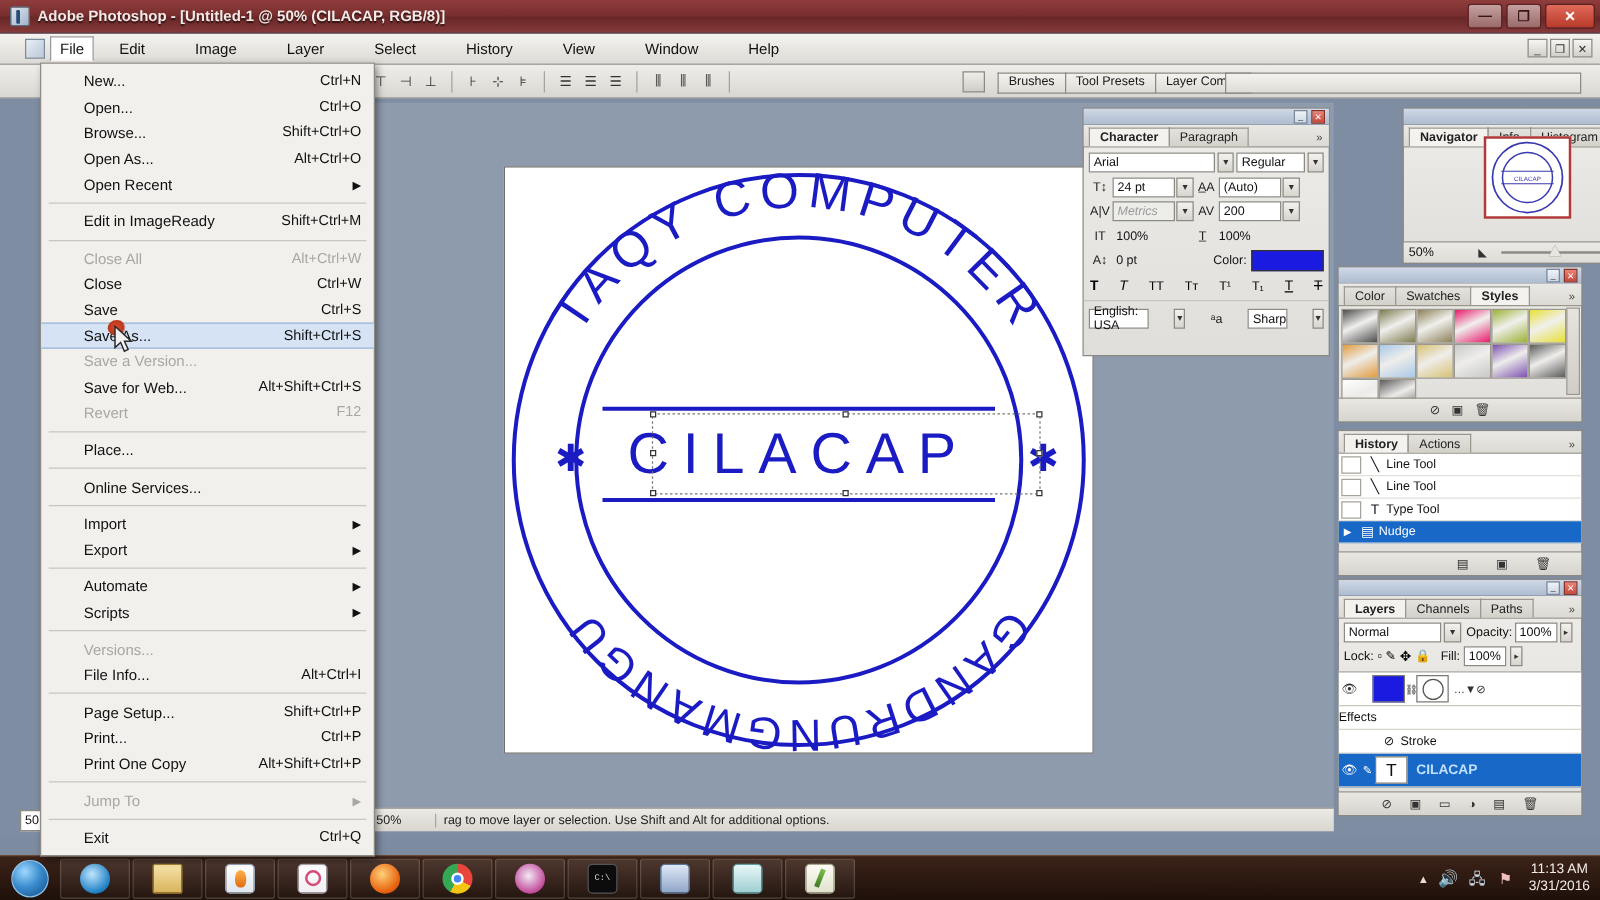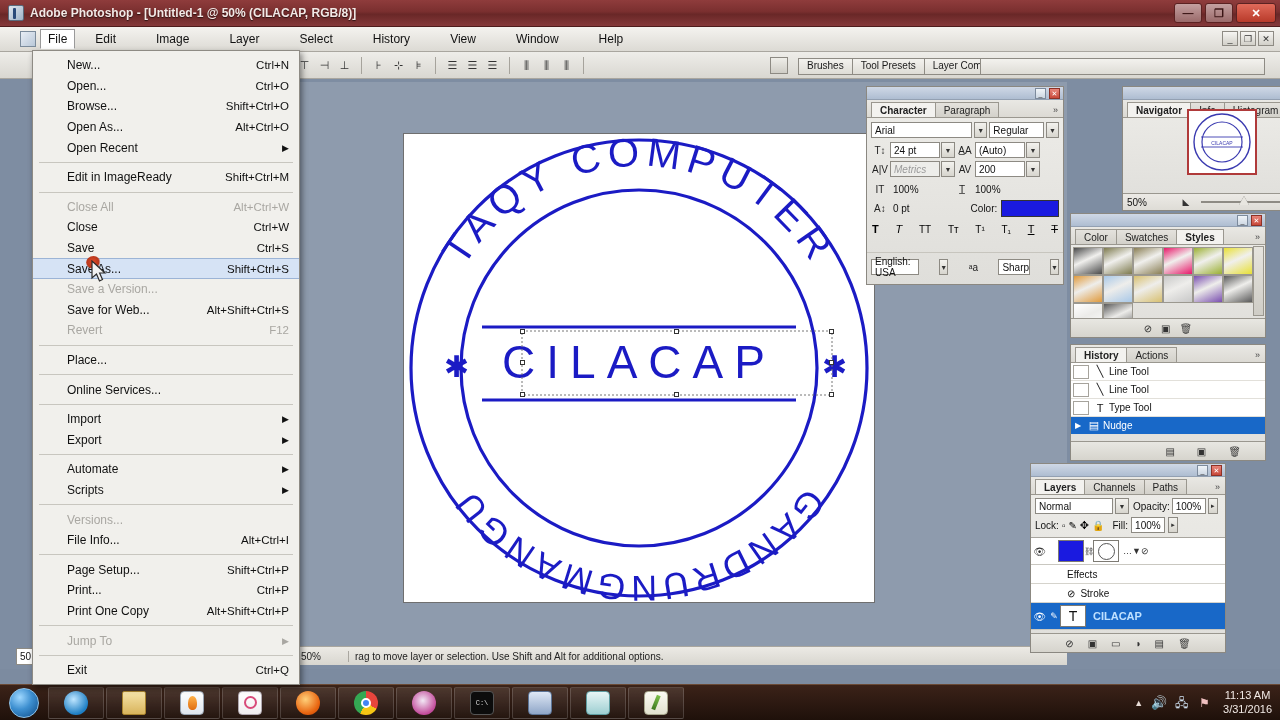--- a/index.html
+++ b/index.html
@@ -475,21 +475,21 @@
       <div style="font-size:11px;font-weight:bold;">T</div>
       <div style="font-size:11px;font-style:italic;">T</div>
       <div style="font-size:10px;">TT</div>
       <div style="font-size:10px;">Tᴛ</div>
       <div style="font-size:10px;">T¹</div>
       <div style="font-size:10px;">T₁</div>
       <div style="font-size:11px;text-decoration:underline;">T</div>
       <div style="font-size:11px;text-decoration:line-through;">T</div>
     </div>
 
-    <div class="row" style="padding:6px 4px 0 4px; gap:20px; border-top:1px solid #c7c5be; margin-top:17px;">
+    <div class="row" style="padding:6px 4px 0 4px; gap:20px; border-top:1px solid #c7c5be; margin-top:5px;">
       <div class="fld" style="width:82px;">English: USA</div>
       <div class="arrowbtn">▼</div>
       <div class="ico-lbl">ᵃa</div>
       <div class="fld" style="width:38px;">Sharp</div>
       <div class="arrowbtn">▼</div>
     </div>
   </div>
 
   <div class="palette" style="left:1122px; top:86px; width:196px; height:125px;">
     <div class="pal-grip">
@@ -584,21 +584,21 @@
         <span>Nudge</span>
       </div>
     </div>
     <div class="pal-footer" style="position:absolute;bottom:0;left:0;right:0;justify-content:flex-end;padding-right:24px;gap:22px;">
       <span>▤</span>
       <span>▣</span>
       <span>🗑</span>
     </div>
   </div>
 
-  <div class="palette" style="left:1030px; top:463px; width:196px; height:190px;">
+  <div class="palette" style="left:1070px; top:463px; width:196px; height:190px;">
     <div class="pal-grip">
       <div class="g-btn g-min">_</div>
       <div class="g-btn g-close">✕</div>
     </div>
     <div class="tabrow">
       <div class="ptab on">Layers</div>
       <div class="ptab">Channels</div>
       <div class="ptab">Paths</div>
       <div class="ptab-more">»</div>
     </div>
@@ -626,21 +626,21 @@
       <div class="layer-row">
         <div class="eye">👁</div>
         <div style="width:10px;"></div>
         <div class="lthumb" style="background:#1a1ae0;"></div>
         <div style="width:9px;text-align:center;font-size:8px;">⛓</div>
         <div class="lthumb" style="background:#fff;display:flex;align-items:center;justify-content:center;">
           <div style="width:17px;height:17px;border-radius:50%;border:1px solid #555;"></div>
         </div>
         <div style="margin-left:4px;font-size:9px;color:#333;">…▼⊘</div>
       </div>
-      <div class="sub-row" style="padding-left:36px;">
+      <div class="sub-row" style="">
         <span>Effects</span>
       </div>
       <div class="sub-row" style="padding-left:36px;">
         <span style="margin-right:5px;">⊘</span>
         <span>Stroke</span>
       </div>
       <div class="layer-row sel">
         <div class="eye" style="color:#fff;">👁</div>
         <div style="width:12px;text-align:center;font-size:9px;color:#fff;">✎</div>
         <div class="lthumb" style="background:#fff;display:flex;align-items:center;justify-content:center;color:#111;font-size:14px;">T</div>

